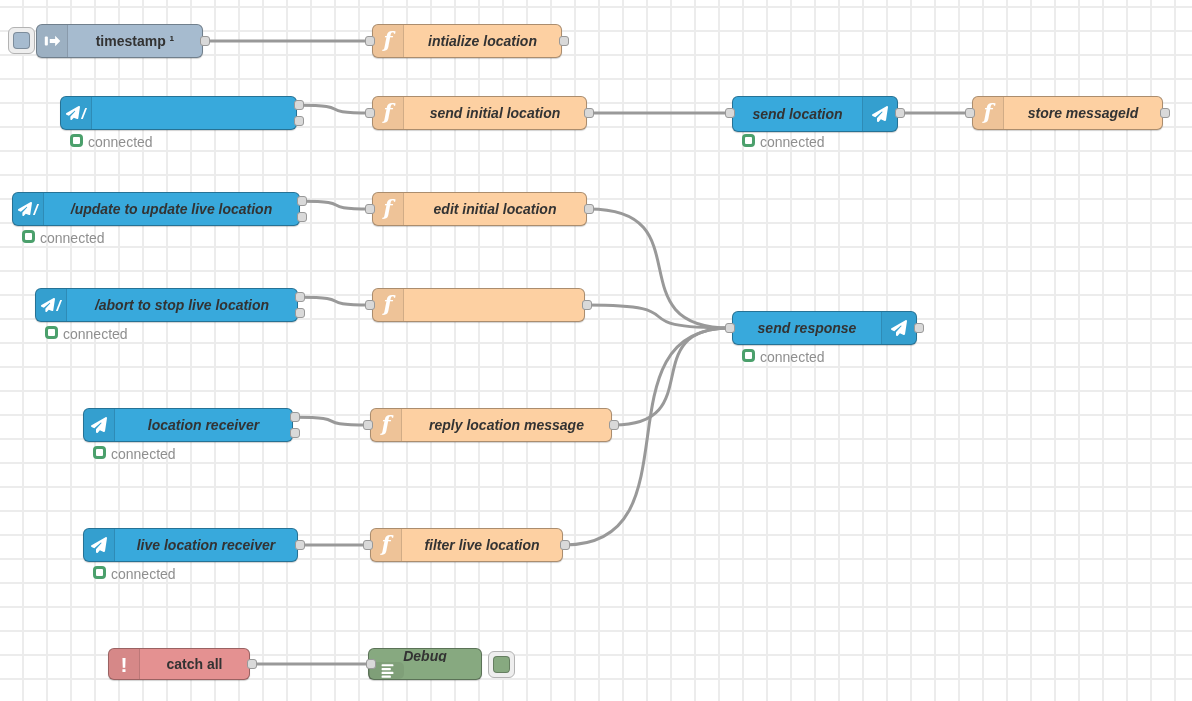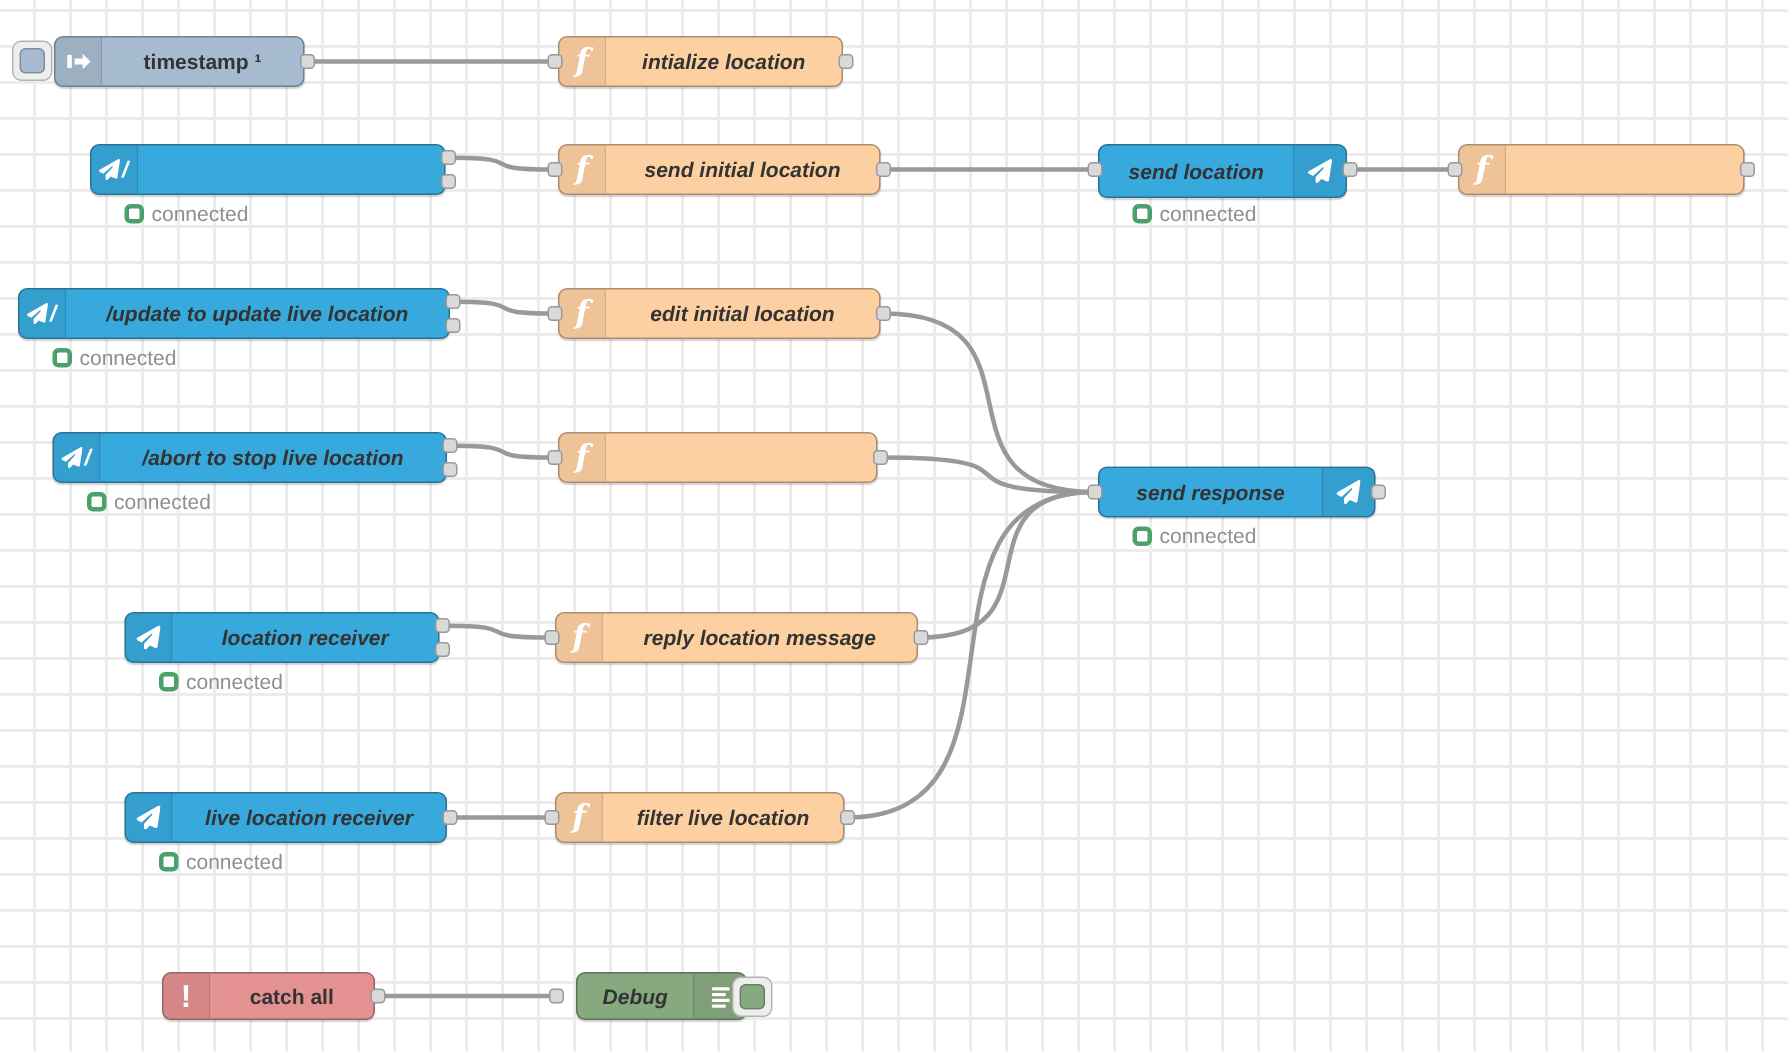--- a/index.html
+++ b/index.html
@@ -46,21 +46,21 @@
     background:#d9d9d9;border:1px solid #999;border-radius:3px;
   }
   .node-button{
     position:absolute;width:27px;height:27px;box-sizing:border-box;
     background:#eeeeee;border:1px solid #b3b3b3;border-radius:6px;
   }
   .node-button .inner{
     position:absolute;left:4px;top:4px;right:4px;bottom:4px;
     border:1px solid rgba(0,0,0,.25);border-radius:4px;
   }
-  .status{position:absolute;display:flex;align-items:center;gap:5px;padding-left:13px;}
+  .status{position:absolute;display:flex;gap:5px;}
   .status-ring{
     flex:none;width:13px;height:13px;box-sizing:border-box;background:#fff;
     border:3px solid #4ba06c;border-radius:4px;
   }
   .status-text{font-size:14px;color:#8f8f8f;}
 </style>
 </head>
 <body>
 
 <div id="flow-canvas">
@@ -135,20 +135,21 @@
     <div class="port" style="left: 725px; top: 108px;"></div>
     <div class="port" style="left: 895px; top: 108px;"></div>
     <div class="status" style="left: 742px; top: 134px;">
       <span class="status-ring"></span>
       <span class="status-text">connected</span>
     </div>
     <div class="node" style="left: 972px; top: 96px; width: 191px; height: 34px; background: rgb(253, 208, 162);">
       <div class="icon-area left">
         <span class="fn-glyph">f</span>
       </div>
+      <span class="node-label italic">store messageId</span>
     </div>
     <div class="port" style="left: 965px; top: 108px;"></div>
     <div class="port" style="left: 1160px; top: 108px;"></div>
     <div class="node" style="left: 12px; top: 192px; width: 288px; height: 34px; background: rgb(56, 169, 220);">
       <div class="icon-area left">
         <span class="icon-wrap">
           <svg width="14" height="14" viewBox="0 0 512 512" fill="#fff">
             <path d="M498.1 5.6c10.1 7 15.4 19.1 13.5 31.2l-64 416c-1.5 9.7-7.4 18.2-16 23s-18.9 5.4-28 1.6L284 427.7l-68.5 74.1c-8.9 9.7-22.9 12.9-35.2 8.1S160 493.2 160 480v-83.6c0-4 1.5-7.8 4.2-10.7L331.8 202.8c5.8-6.3 5.6-16-.4-22s-15.7-6.4-22-.7L106 360.8 17.7 316.6C7.1 311.3.2 300.7 0 288.9s6.1-22.8 16.5-28.5l448-256c10.7-6.1 23.9-5.5 33.6 1.2z"></path>
           </svg>
           <span class="cmd-slash">/</span>
@@ -251,21 +252,21 @@
     </div>
     <div class="port" style="left: 363px; top: 540px;"></div>
     <div class="port" style="left: 560px; top: 540px;"></div>
     <div class="node" style="left: 108px; top: 648px; width: 142px; height: 32px; background: rgb(228, 145, 145);">
       <div class="icon-area left">
         <span class="bang-glyph">!</span>
       </div>
       <span class="node-label">catch all</span>
     </div>
     <div class="port" style="left: 247px; top: 659px;"></div>
-    <div class="node" style="left: 384px; top: 648px; width: 114px; height: 32px; background: rgb(135, 169, 128);">
+    <div class="node" style="left: 368px; top: 648px; width: 114px; height: 32px; background: rgb(135, 169, 128); flex-direction: column;">
       <span class="node-label italic">Debug</span>
       <div class="icon-area right">
         <svg width="17" height="17" viewBox="0 0 20 20" fill="#fff">
           <rect x="3" y="2.5" width="14" height="2.6" rx="1"></rect>
           <rect x="3" y="7" width="11" height="2.6" rx="1"></rect>
           <rect x="3" y="11.5" width="14" height="2.6" rx="1"></rect>
           <rect x="3" y="16" width="11" height="2.6" rx="1"></rect>
         </svg>
       </div>
     </div>

